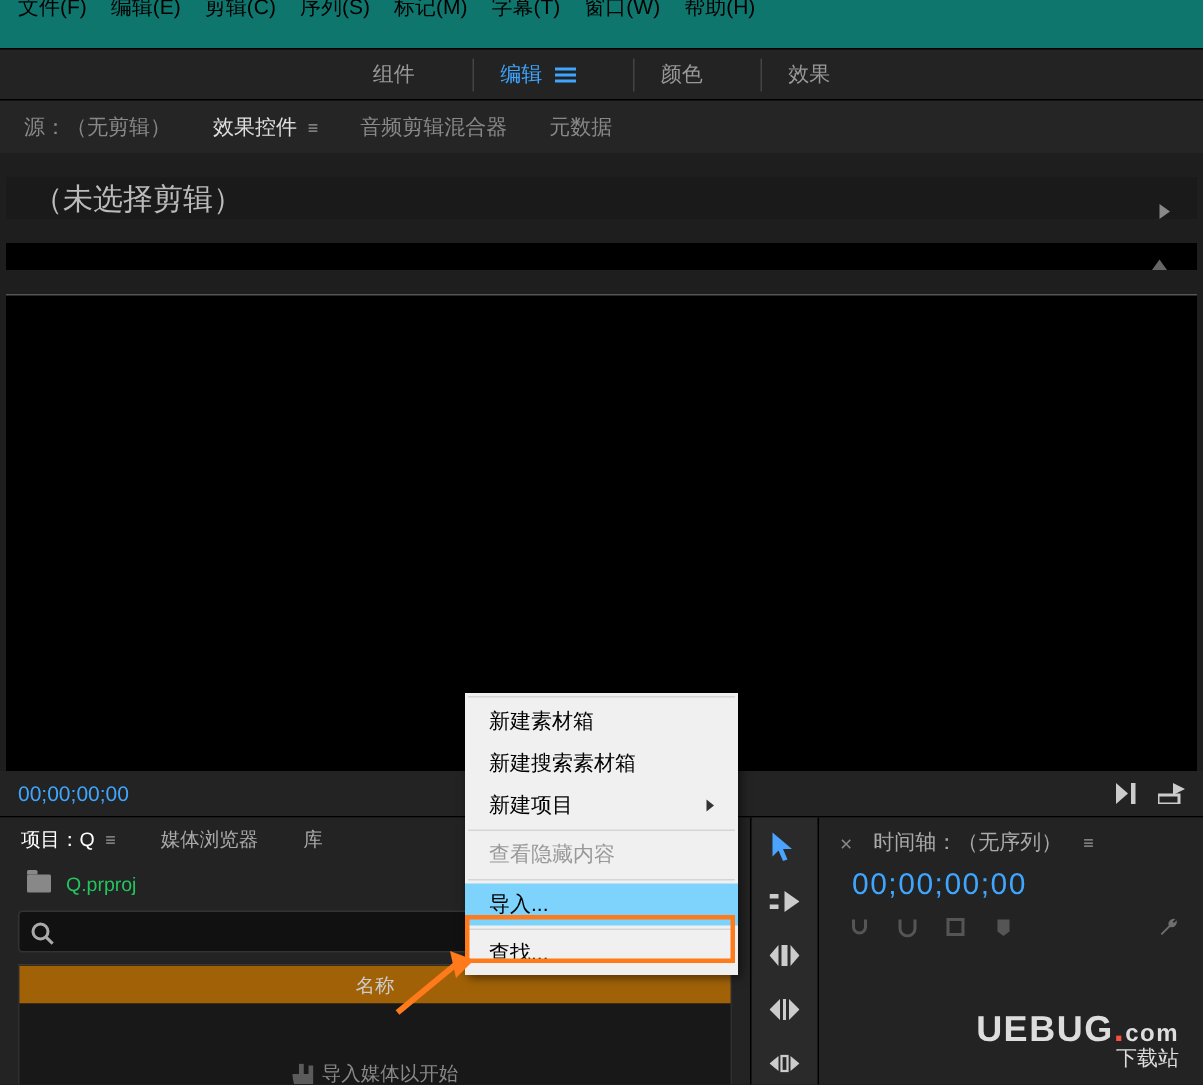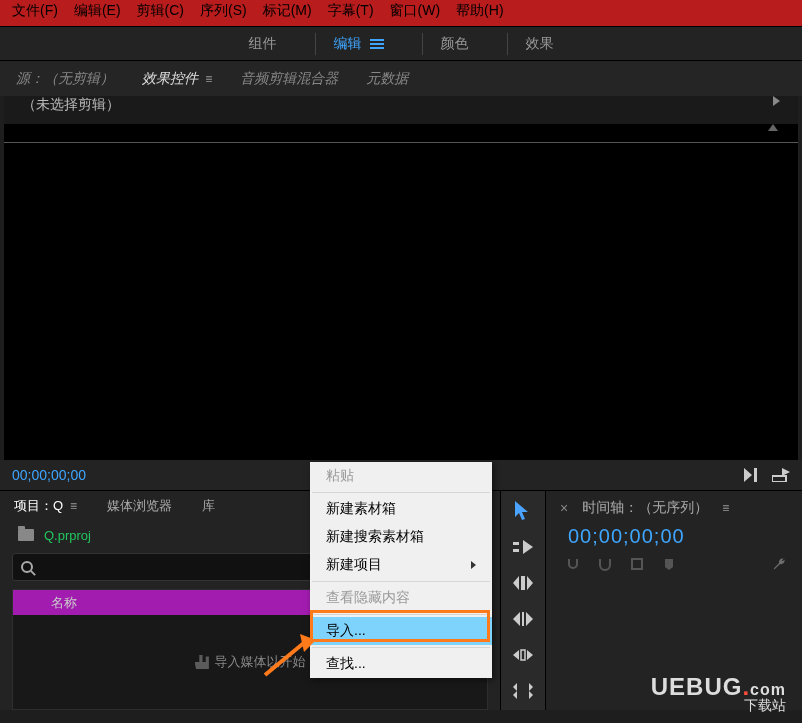--- a/index.html
+++ b/index.html
@@ -10,25 +10,25 @@
     color: #c8c8c8;
     width: 802px;
     height: 723px;
     overflow: hidden;
     position: relative;
   }
 
   
   .menubar {
     height: 26px;
-    background: #b91c1c;
+    background: #0f766e;
     color: #000;
     display: flex;
-    align-items: flex-start;
-    padding: 0 4px;
+    align-items: flex-end;
+    padding: 16px 4px;
     width: 802px;
   }
   .menubar .mi {
     padding: 2px 8px;
     font-size: 14px;
     cursor: default;
   }
 
   
   .workspace-bar {
@@ -65,37 +65,36 @@
 
   
   .panel-tabs {
     height: 36px;
     background: #252525;
     display: flex;
     align-items: center;
     padding: 0 16px;
     gap: 28px;
     border-top: 1px solid #000;
-    font-style: italic;
   }
   .panel-tabs .ptab { color: #888; font-size: 14px; }
   .panel-tabs .ptab.active { color: #e0e0e0; }
   .menu-glyph { font-size: 12px; color: #999; }
 
   
   .dark-row {
     height: 28px;
     background: #1a1a1a;
     display: flex;
-    align-items: flex-start;
+    align-items: flex-end;
     justify-content: space-between;
     padding: 0 18px;
     color: #bbb;
-    font-size: 14px;
-    margin: 0 4px;
+    font-size: 20px;
+    margin: 16px 4px;
   }
   .play-tri {
     width: 0; height: 0;
     border-top: 5px solid transparent;
     border-bottom: 5px solid transparent;
     border-left: 7px solid #888;
   }
   .up-tri {
     width: 0; height: 0;
     border-left: 5px solid transparent;
@@ -174,28 +173,29 @@
     width: 12px; height: 12px; border: 2px solid #aaa; border-radius: 50%;
     position: relative;
   }
   .search-row .mag::after {
     content:""; position:absolute; width:6px; height:2px; background:#aaa;
     bottom:-3px; right:-5px; transform: rotate(45deg);
   }
 
   .col-header {
     height: 26px;
-    background: #a21caf;
+    background: #a16207;
     margin: 4px 12px 0 12px;
     display: flex;
     align-items: center;
     padding: 0 38px;
     color: #ccc;
     border: 1px solid #2e2e2e;
     border-bottom: none;
+    justify-content: center;
   }
   .proj-body {
     flex: 1;
     background: #181818;
     margin: 0 12px;
     display: flex;
     align-items: center;
     justify-content: center;
     color: #888;
     gap: 4px;
@@ -468,23 +468,20 @@
       <span style="flex:1"></span>
       <svg class="wrench" width="18" height="18" viewBox="0 0 18 18">
           <path d="M14 4a4 4 0 0 1-5 5L3 15l-1-1 6-6a4 4 0 0 1 5-5l-2 2 1 1 2-2z" fill="#bbb"></path>
         </svg>
     </div>
   </div>
 
 </div>
 
 <div class="context-menu">
-  <div class="citem disabled">
-    <span>粘贴</span>
-  </div>
   <div class="sep-line"></div>
   <div class="citem">
     <span>新建素材箱</span>
   </div>
   <div class="citem">
     <span>新建搜索素材箱</span>
   </div>
   <div class="citem">
     <span>新建项目</span>
     <span class="sub-arrow"></span>

